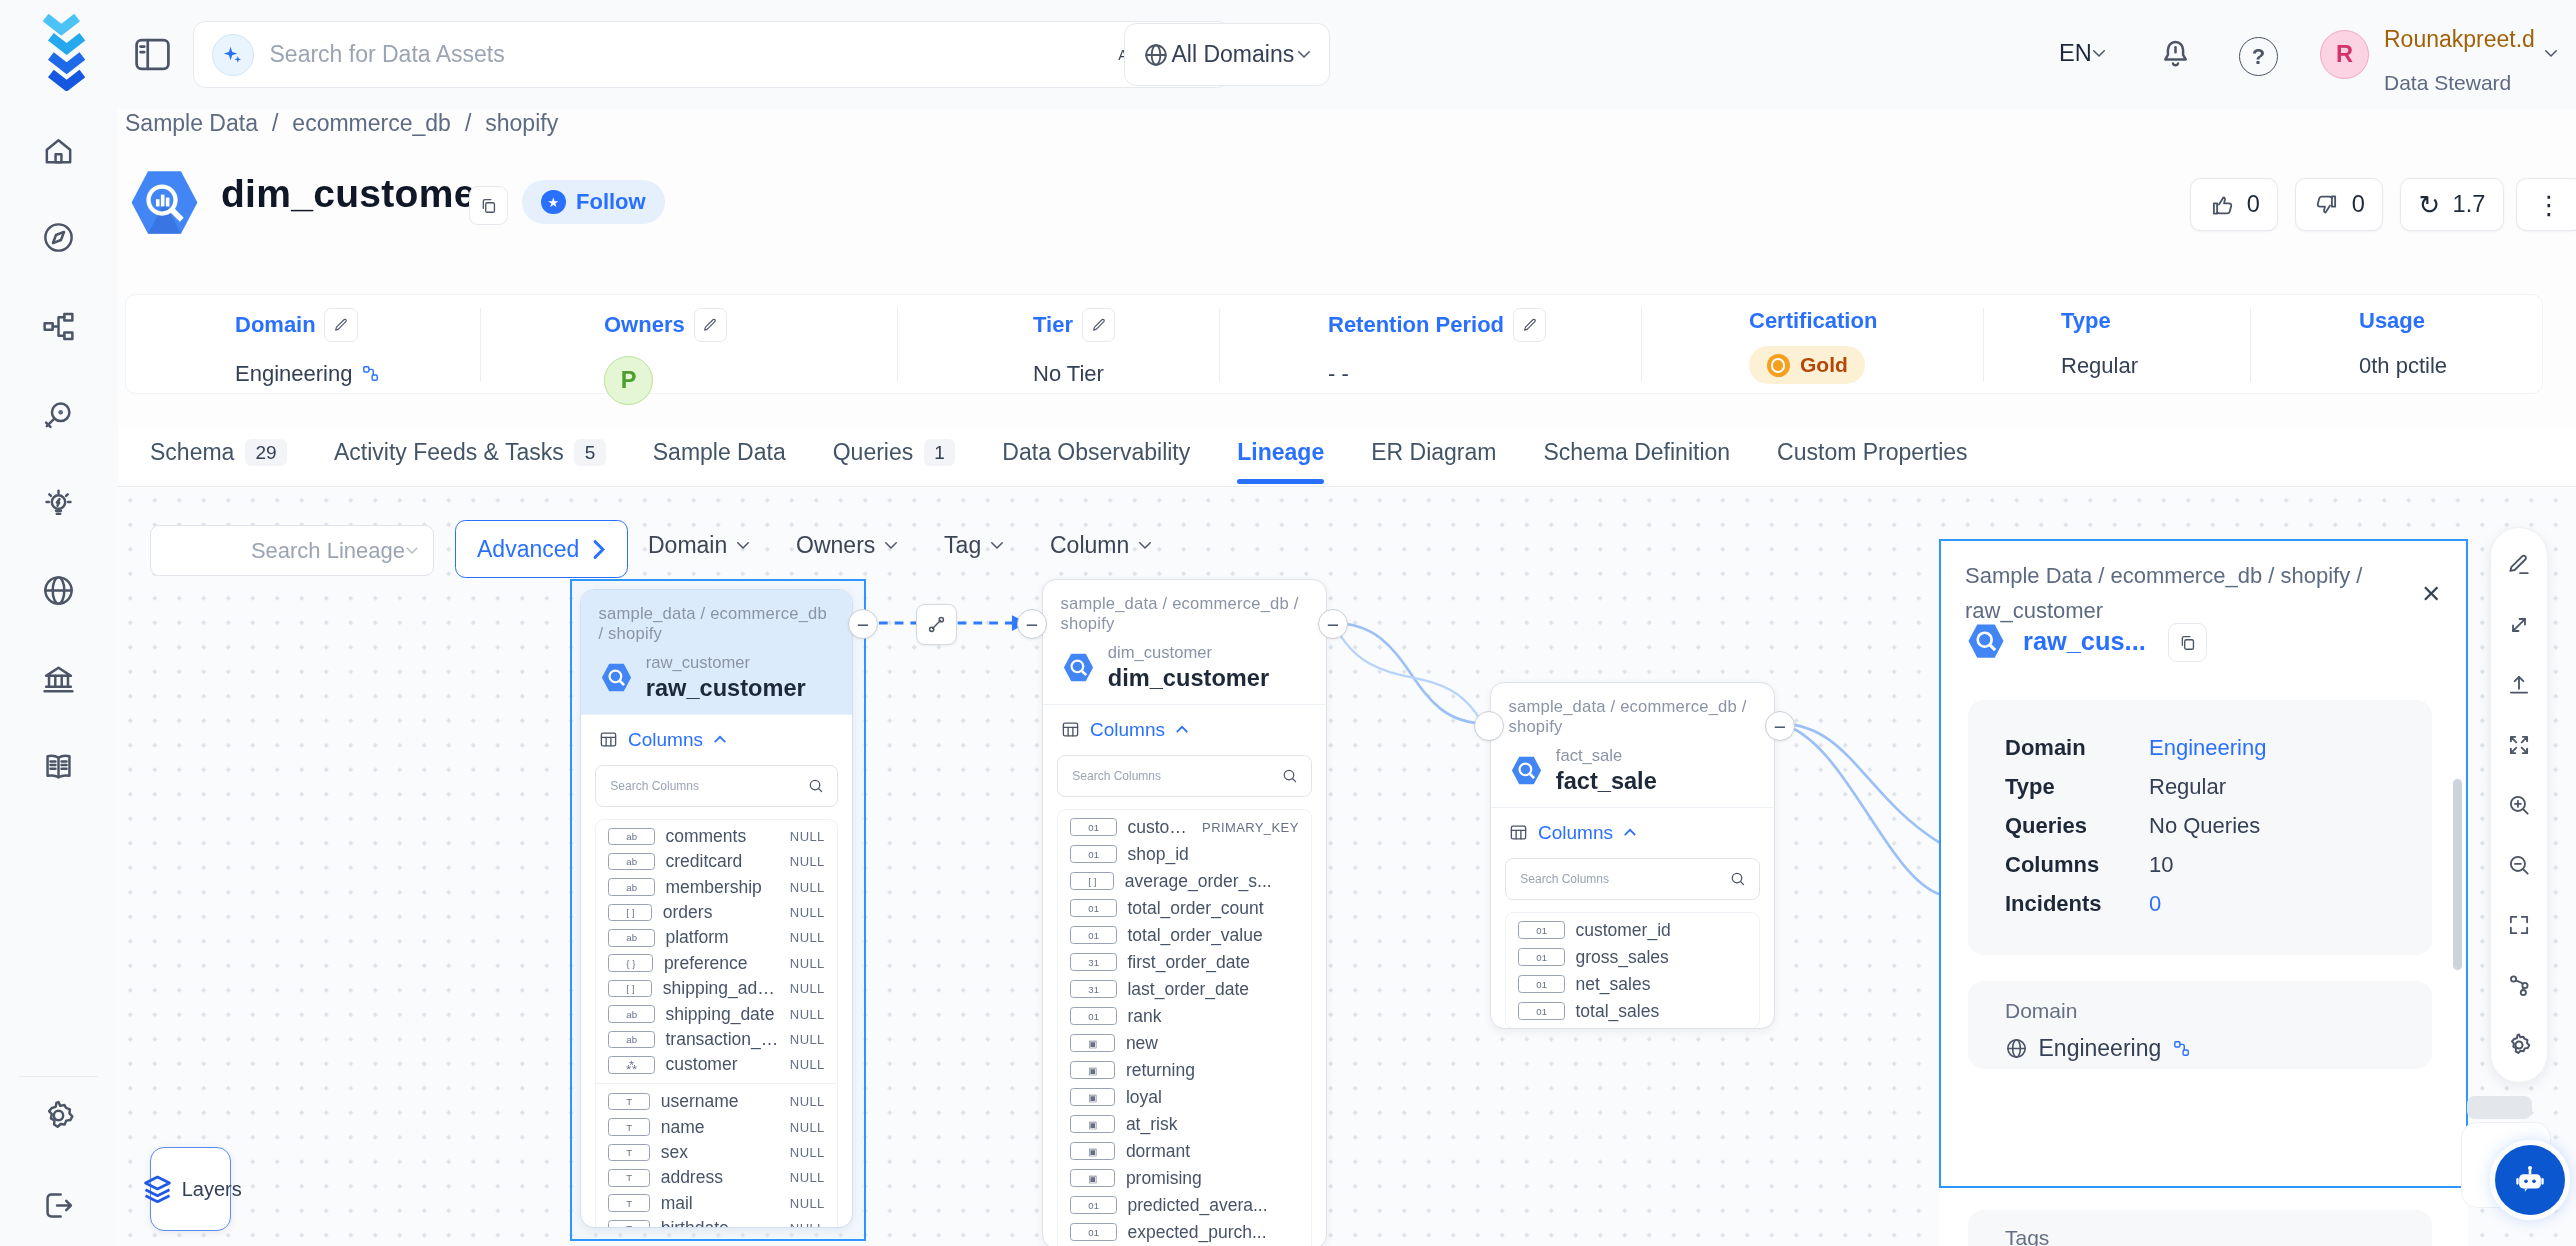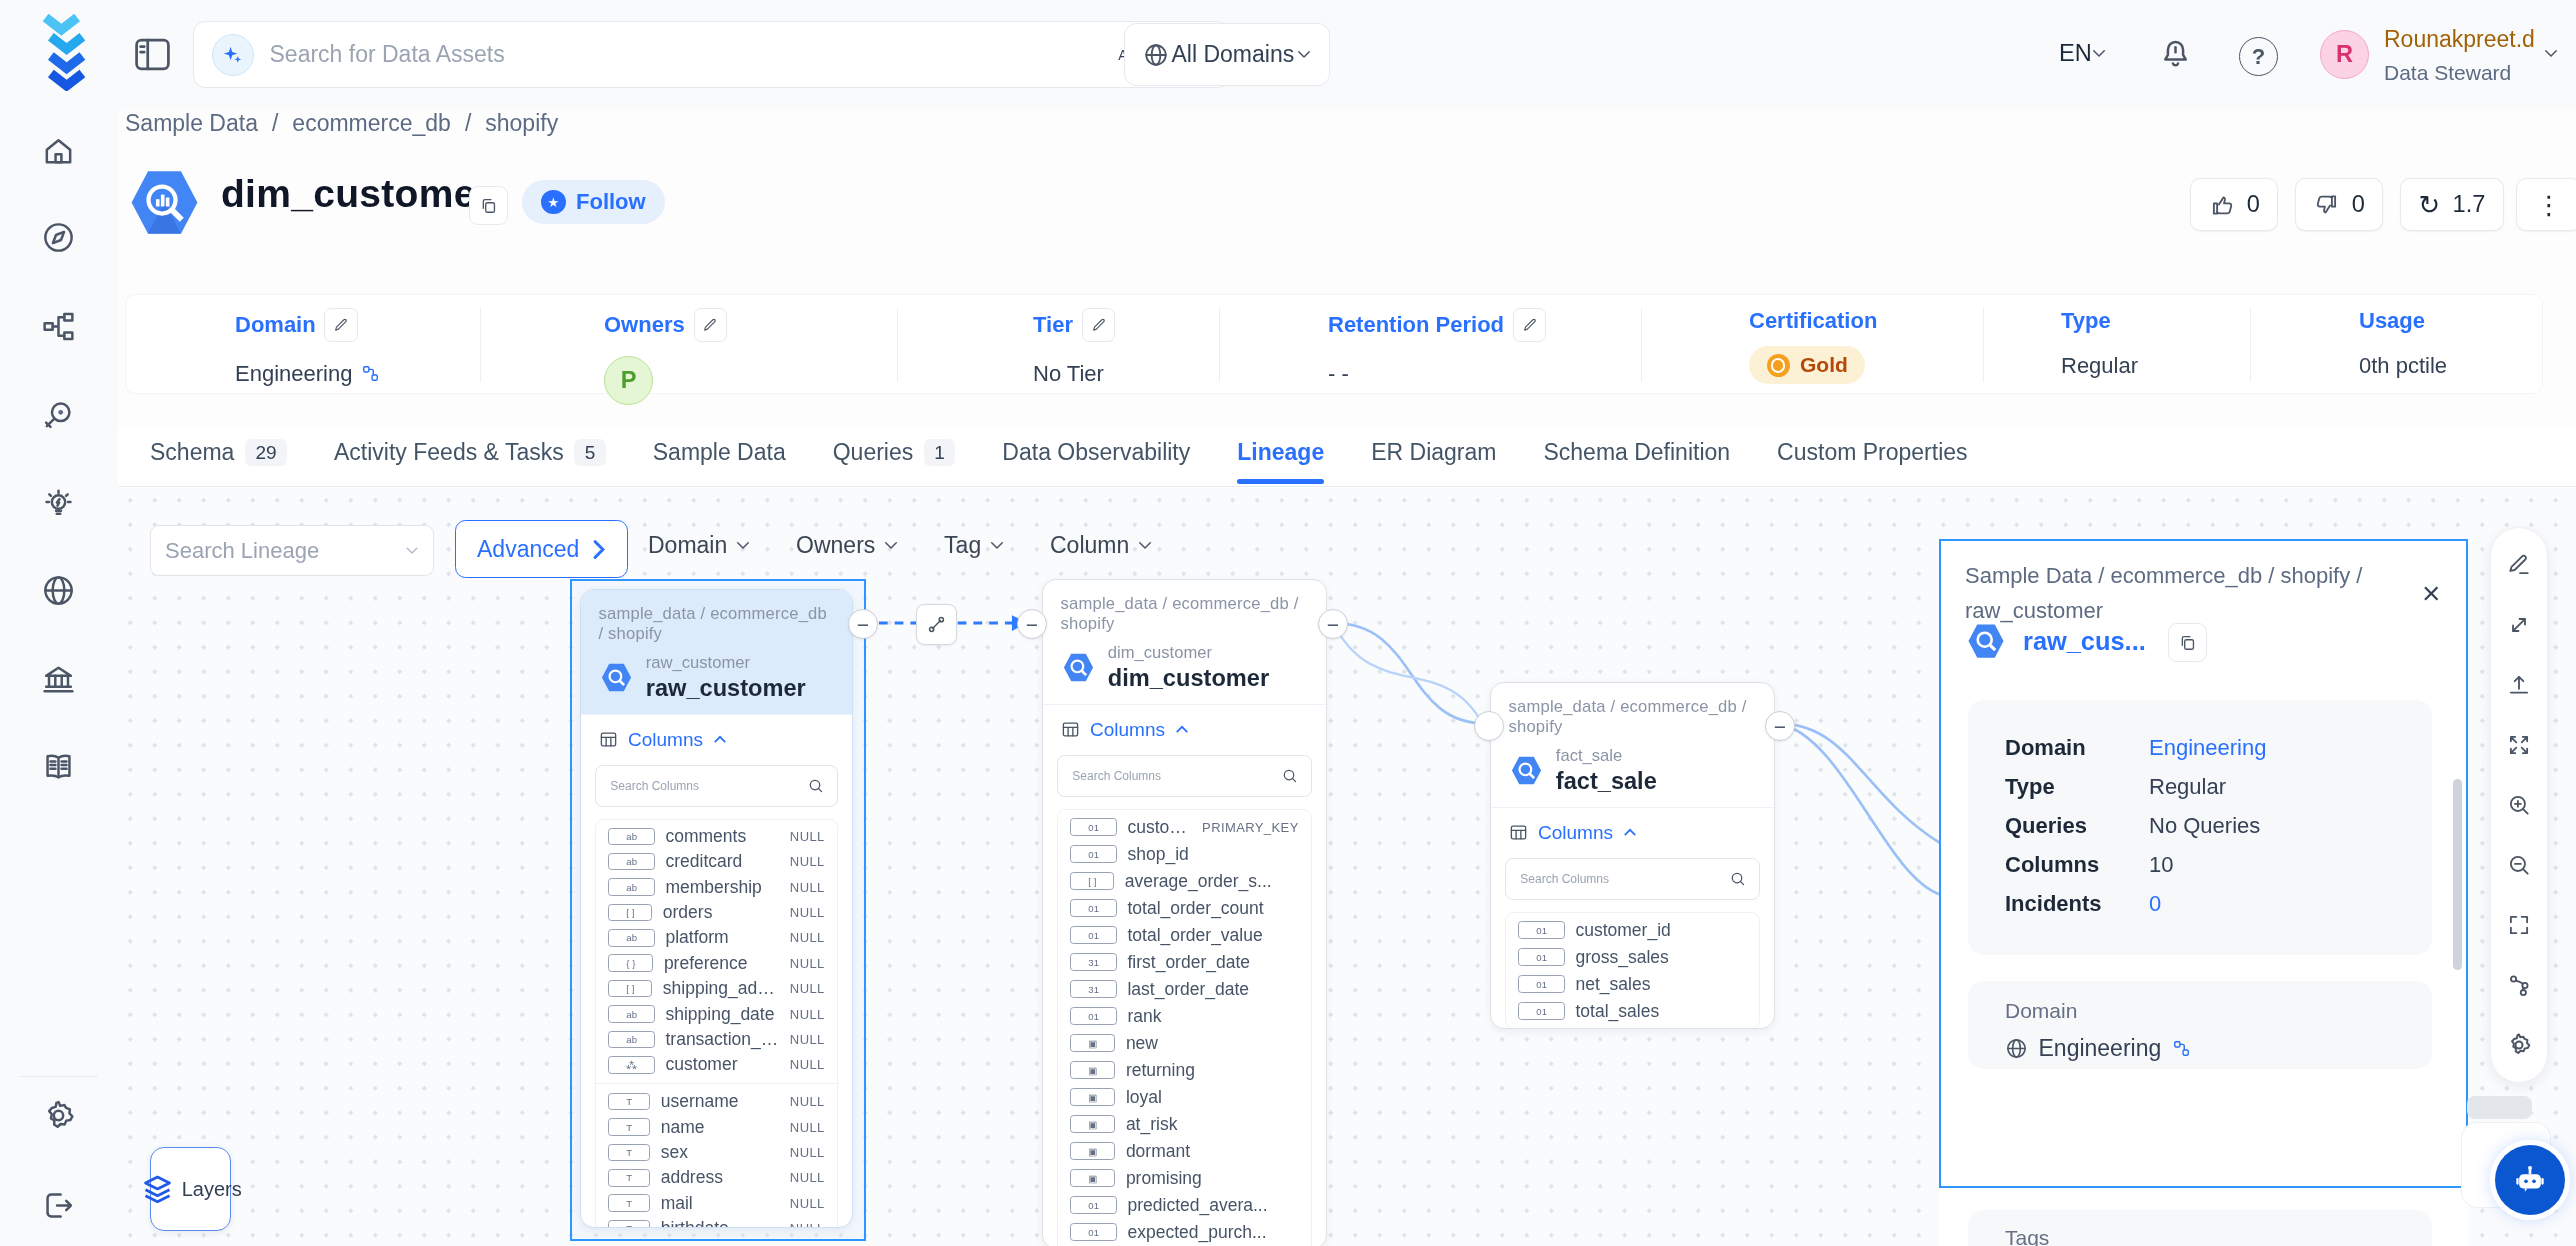--- a/index.html
+++ b/index.html
@@ -34,21 +34,21 @@
   
   .tabs{display:flex;gap:47px;align-items:flex-start}
   .tab{position:relative;display:flex;align-items:center;gap:10.5px;font-size:23px;color:#425466;padding-bottom:17.5px;cursor:pointer}
   .tab.active{color:#2970ff;font-weight:600}
   .tab.active::after{content:"";position:absolute;left:0;right:0;bottom:0;height:4.4px;border-radius:2.6px;background:#2970ff}
   .tcount{background:#f2f4f7;border-radius:6.1px;padding:2.6px 10.5px;font-size:19px;color:#344054}
   
   .canvas{left:118px;top:488px;width:2458px;height:759px;background-color:#fafbfd;
           background-image:radial-gradient(#dee3ea 2.1px,transparent 2.2px);background-size:24.5px 24.5px}
   .lsel{width:284px;height:51px;border:1.3px solid #e1e5ea;border-radius:8.8px;background:#fff;display:flex;
-        align-items:center;justify-content:space-between;padding:0 14px;box-sizing:border-box;font-size:22px;color:#9aa4b2}
+        align-items:center;justify-content:flex-end;padding:0 14px;box-sizing:border-box;font-size:22px;color:#9aa4b2}
   .advbtn{height:58px;border:1.8px solid #2970ff;border-radius:10.5px;background:#fff;color:#2970ff;font-size:23px;
           font-weight:500;display:flex;align-items:center;gap:12.3px;padding:0 21px;box-sizing:border-box}
   .lfilter{display:flex;align-items:center;gap:8.8px;font-size:23px;color:#3b4554}
   
   .node{position:absolute;background:#fff;border:1.3px solid #dde2e8;border-radius:14px;
         box-shadow:0 2.6px 8.8px rgba(16,24,40,.06);overflow:hidden;z-index:20}
   .nhead{padding:14px 17.5px 12.3px}
   .nbc{font-size:16.6px;color:#8a94a6;letter-spacing:0.2px}
   .nrow{display:flex;gap:12.3px;align-items:center;margin-top:8.8px}
   .nsm{font-size:16.6px;color:#8a94a6}
@@ -151,21 +151,21 @@
     <svg width="35" height="35" viewBox="0 0 24 24">
         <path d="M12 3.5c-3.1 0-5.2 2.3-5.2 5.4v3.4L5 15.4h14l-1.8-3.1V8.9c0-3.1-2.1-5.4-5.2-5.4z" class="ln"></path>
         <path d="M10.3 18.2a1.8 1.8 0 0 0 3.4 0" class="ln"></path>
         <line x1="12" y1="7" x2="12" y2="10.5" class="ln"></line>
       </svg>
   </span>
   <span class="abs" style="left:2239px;top:37px;width:37px;height:37px;border:1.8px solid #4b5565;border-radius:50%;display:flex;align-items:center;justify-content:center;font-size:22px;color:#4b5565;font-weight:600">?</span>
   <span class="abs avatar" style="left:2320px;top:30px">R</span>
   <div class="abs" style="left:2384px;top:26px;width:158px">
     <div style="font-size:23px;font-weight:400;color:#a16207">Rounakpreet.d</div>
-    <div style="font-size:21px;color:#5d6b82;margin-top:8px">Data Steward</div>
+    <div style="font-size:21px;color:#5d6b82;margin-top:18px">Data Steward</div>
   </div>
   <span class="abs" style="left:2544px;top:49px">
       <svg class="chev" viewBox="0 0 16 10">
         <path d="M2 2l6 6 6-6" class="ln"></path>
       </svg>
     </span>
 </div>
 
 <div class="abs" style="left:0;top:109px;width:118px;height:1138px">
   <span class="sbi" style="top:22px">

